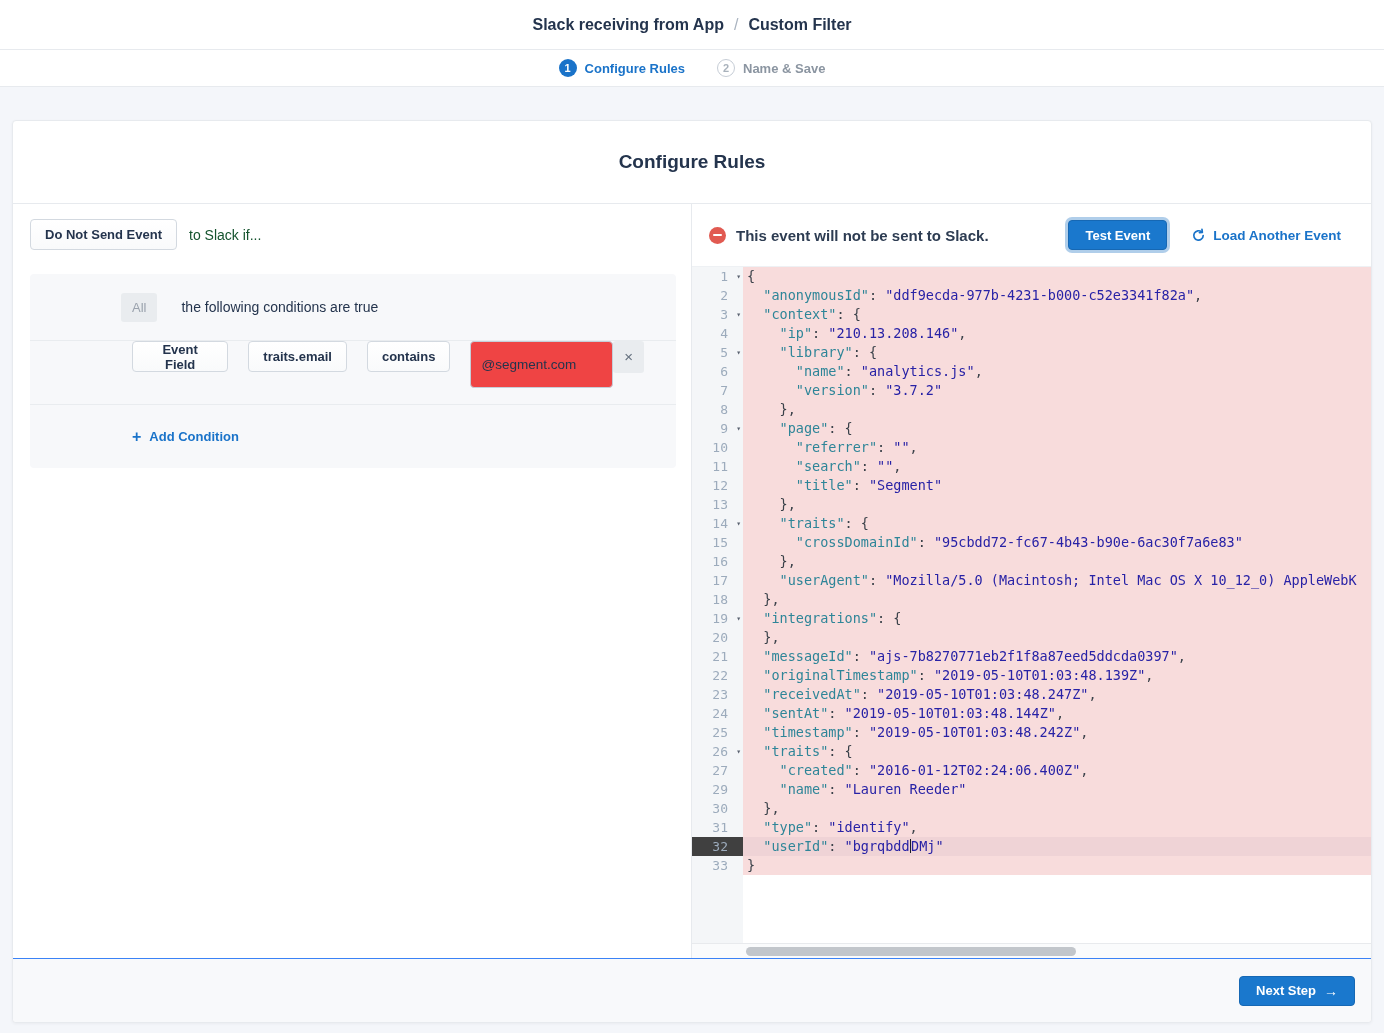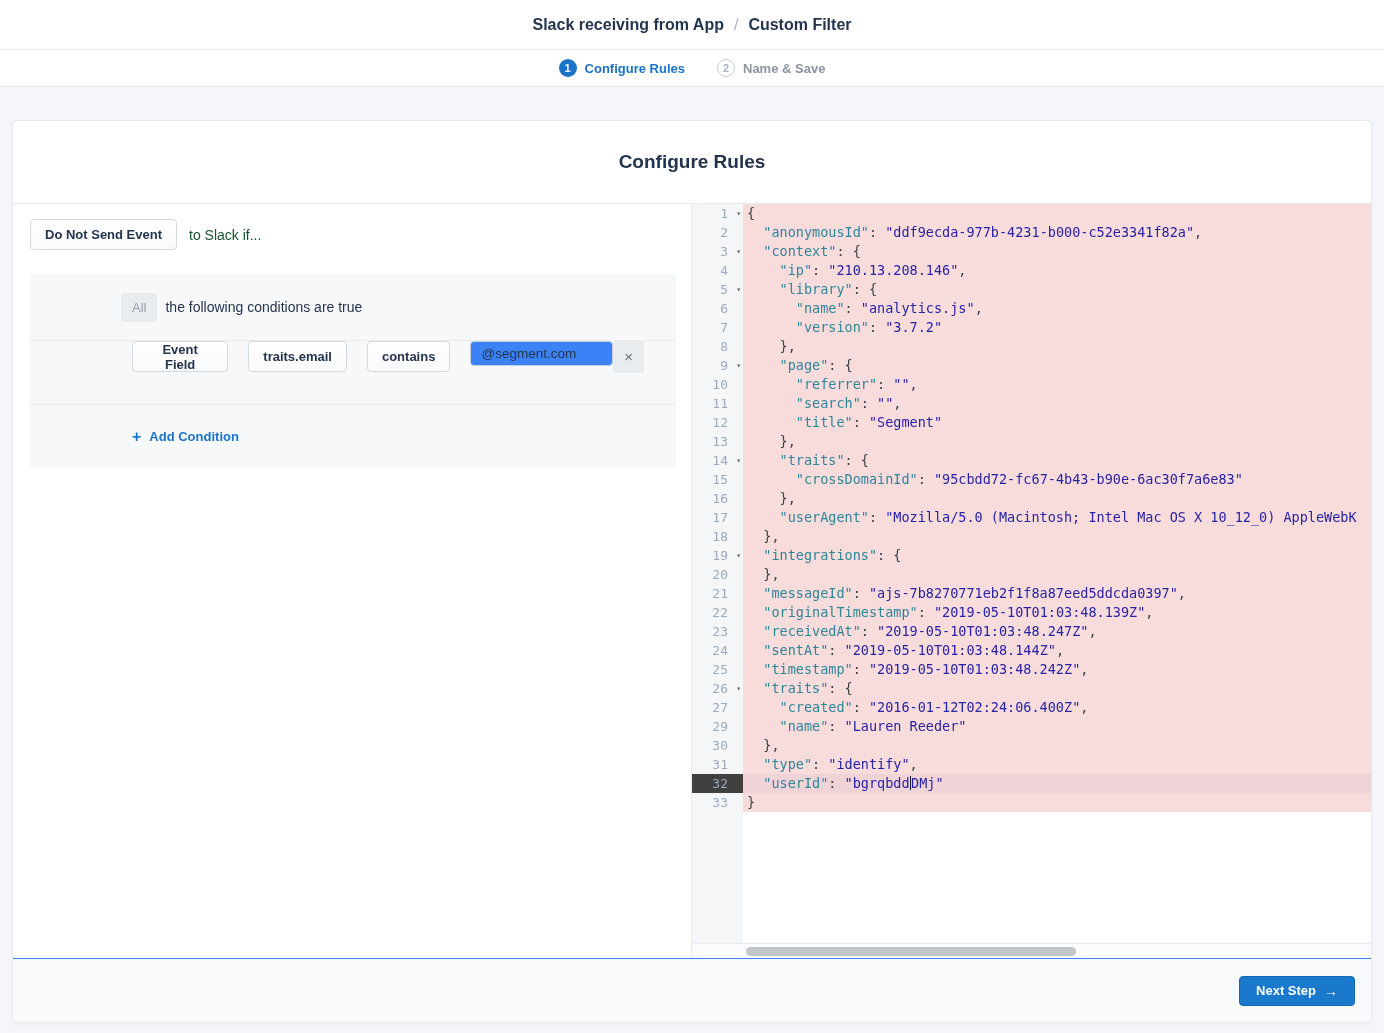--- a/index.html
+++ b/index.html
@@ -60,28 +60,28 @@
     margin:24px 16px 0 17px; width:646px;
     background:#f7f8fa; border-radius:4px;
   }
   .group-header { height:66px; display:flex; align-items:center; padding-left:91px; }
   .operator-badge {
     height:29px; padding:0 11px; display:flex; align-items:center;
     background:#e9ecef; border:none; border-radius:3px;
     font-family:"Liberation Sans",sans-serif;
     font-size:13px; color:#9aa2ad; cursor:pointer;
   }
-  .operator-text { margin-left:8px; font-size:14px; color:#24344d; }
+  .operator-text { margin-left:24px; font-size:14px; color:#24344d; }
   .group-divider { border-top:1px solid #e9ecef; }
   .condition-row { height:63px; display:flex; align-items:flex-start; padding:0 32px 0 102px; }
   .condition-row .btn-plain { margin-right:20px; }
   .value-input {
-    width:143px; height:25px; border:1px solid #c6ced8; border-radius:4px;
+    width:143px; height:47px; border:1px solid #c6ced8; border-radius:4px;
     padding:0 10px; font-family:"Liberation Sans",sans-serif;
-    font-size:13.5px; color:#24344d; background:#3b82f6;
+    font-size:13.5px; color:#24344d; background:#ef4444;
   }
   .remove-btn {
     margin-left:auto; width:32px; height:32px; border:none; border-radius:3px;
     background:#e9ecef; color:#64707e; font-size:15px; line-height:32px;
     text-align:center; cursor:pointer;
   }
   .add-row { height:63px; display:flex; align-items:center; padding-left:102px; cursor:pointer; }
   .plus-icon { color:#1a73c9; font-size:16px; font-weight:700; margin-right:8px; line-height:1; }
   .add-label { color:#1a73c9; font-size:13px; font-weight:600; }
   
@@ -188,20 +188,33 @@
           </div>
           <div class="group-divider"></div>
           <div class="add-row">
             <span class="plus-icon">+</span>
             <span class="add-label">Add Condition</span>
           </div>
         </div>
       </div>
 
       <div class="right-panel">
+        <div class="right-header">
+          <div class="minus-icon"></div>
+          <span class="status-text">This event will not be sent to Slack.</span>
+          <div class="spacer"></div>
+          <button class="btn-primary focused">Test Event</button>
+          <div class="load-link">
+            <svg width="15" height="15" viewBox="0 0 16 16" fill="none">
+              <path d="M13 8A5 5 0 1 1 11.4 4.3" stroke="#1a73c9" stroke-width="1.8" stroke-linecap="round"></path>
+              <path d="M11.7 1.5l.4 3.1-3.1.4" stroke="#1a73c9" stroke-width="1.8" fill="none" stroke-linecap="round" stroke-linejoin="round"></path>
+            </svg>
+            <span class="load-label">Load Another Event</span>
+          </div>
+        </div>
 
         <div class="editor">
           <div class="gutter-bg"></div>
           <div class="lines" id="editor-lines">
               <div class="code-line">
                 <div class="gutter-cell">
                   <span class="ln">1</span>
                   <span class="fold">▾</span>
                 </div>
                 <div class="code-cell"><span class="tk-p">{</span></div>

